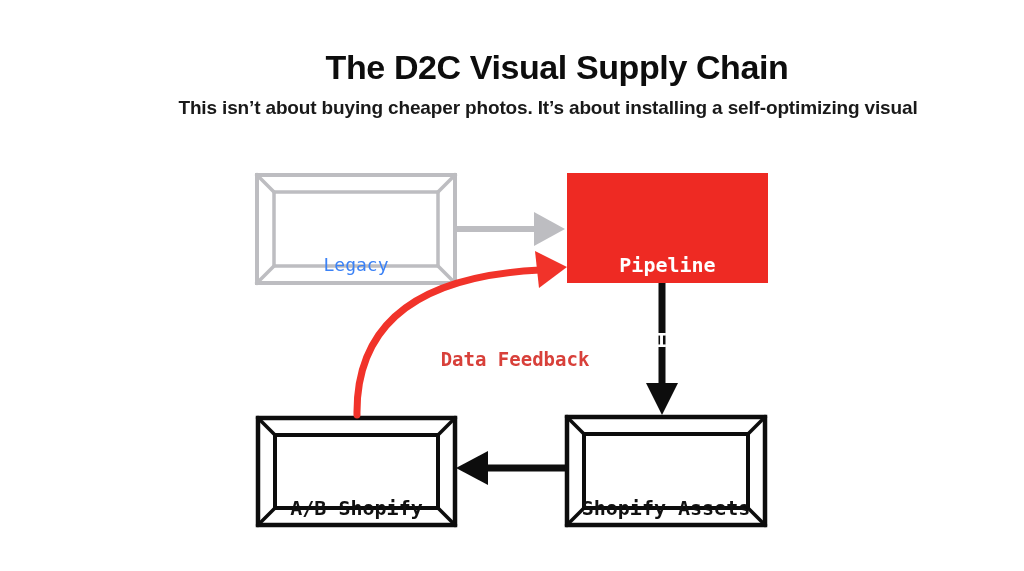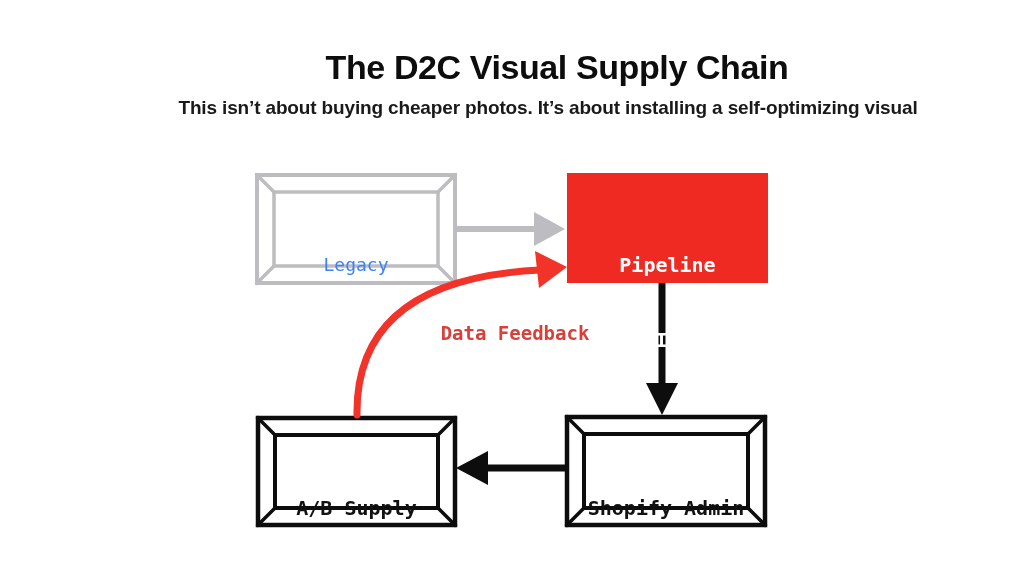--- a/index.html
+++ b/index.html
@@ -61,21 +61,21 @@
     font-size: 20px; line-height: 25px; font-weight: 600;
     color: #111111;
   }
   .shopify-label {
     left: 567px; top: 446px; width: 198px;
     font-size: 20px; line-height: 25px; font-weight: 600;
     color: #111111;
   }
   .edge-label {
     position: absolute;
-    left: 430px; top: 322px; width: 170px;
+    left: 430px; top: 348px; width: 170px;
     text-align: center;
     font-family: "DejaVu Sans Mono", "Liberation Mono", monospace;
     font-size: 19px;
     font-weight: 600;
   }
 </style>
 </head>
 <body>
 
 <div class="stage">
@@ -141,24 +141,24 @@
   <div class="node-label legacy-label" style="color: #3b82f6;">
     <span class="ln">Legacy</span>
   </div>
 
   <div class="node-label pipeline-label">
     <span class="ln">Pipeline</span>
     <span class="ln">AI Image</span>
   </div>
 
   <div class="node-label ab-label">
-    <span class="ln">A/B Supply</span>
+    <span class="ln">A/B Shopify</span>
     
   </div>
 
   <div class="node-label shopify-label">
-    <span class="ln">Shopify Admin</span>
+    <span class="ln">Shopify Assets</span>
     
   </div>
 
   <div class="edge-label" style="color: rgb(216, 64, 58);">Data Feedback</div>
 
 </div>
 
 </body></html>

